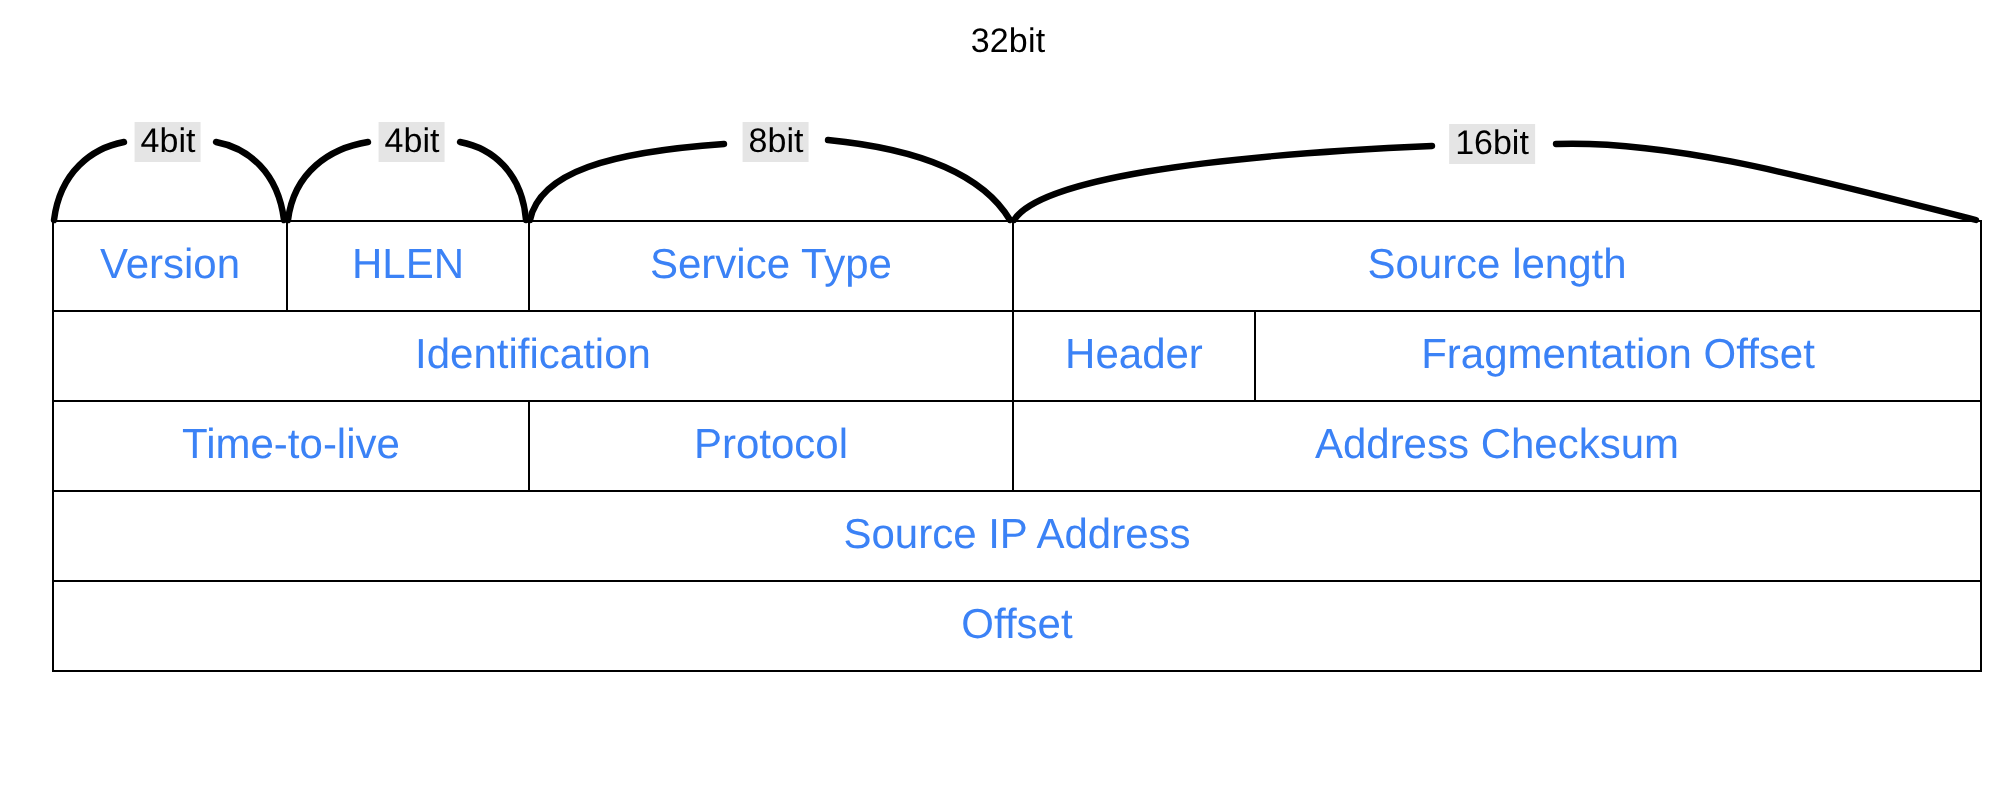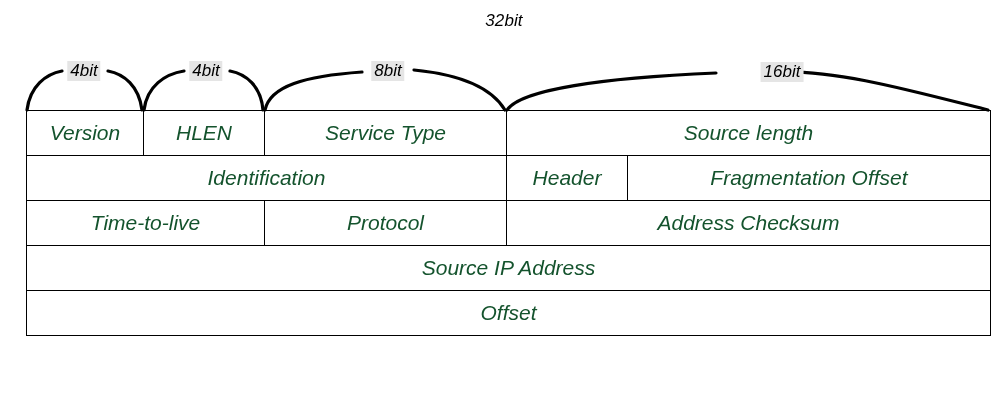--- a/index.html
+++ b/index.html
@@ -17,21 +17,20 @@
     color: #000000;
     -webkit-font-smoothing: antialiased;
   }
 
   #diagram-root {
     position: absolute;
     left: 0;
     top: 0;
     width: 1008px;
     height: 406px;
-    font-style: italic;
   }
 
   
   .total-bits-label {
     position: absolute;
     left: 0;
     top: 10px;
     width: 1008px;
     text-align: center;
     font-size: 17px;
@@ -72,21 +71,21 @@
   .packet-table td {
     border: 1.4px solid #000000;
     height: 44px;
     text-align: center;
     vertical-align: middle;
     font-size: 21px;
     line-height: 24px;
     font-weight: 400;
     white-space: nowrap;
     padding: 0 2px;
-    color: #14532d;
+    color: #3b82f6;
   }
 </style>
 </head>
 <body>
 
 <div id="diagram-root">
 
   <div class="total-bits-label">32bit</div>
 
   <svg id="brace-layer" viewBox="0 0 1008 406" width="1008" height="406">
@@ -108,21 +107,21 @@
 
     <g>
       <path d="M 507,110 C 520,90 600,78 716,73" fill="none" stroke="#000000" stroke-width="3.2" stroke-linecap="round"></path>
       <path d="M 778,72 C 836,70 905,89 988,110" fill="none" stroke="#000000" stroke-width="3.2" stroke-linecap="round"></path>
     </g>
   </svg>
 
   <div class="brace-label" style="left:84px;  top:61px;">4bit</div>
   <div class="brace-label" style="left:206px; top:61px;">4bit</div>
   <div class="brace-label" style="left:388px; top:61px;">8bit</div>
-  <div class="brace-label" style="left:782px; top:62px;text-align:right;">16bit</div>
+  <div class="brace-label" style="left:746px; top:62px;text-align:right;">16bit</div>
 
   <table class="packet-table">
     <colgroup>
       <col style="width:117px">
       <col style="width:121px">
       <col style="width:242px">
       <col style="width:121px">
       <col style="width:363px">
     </colgroup>
     <tbody>

